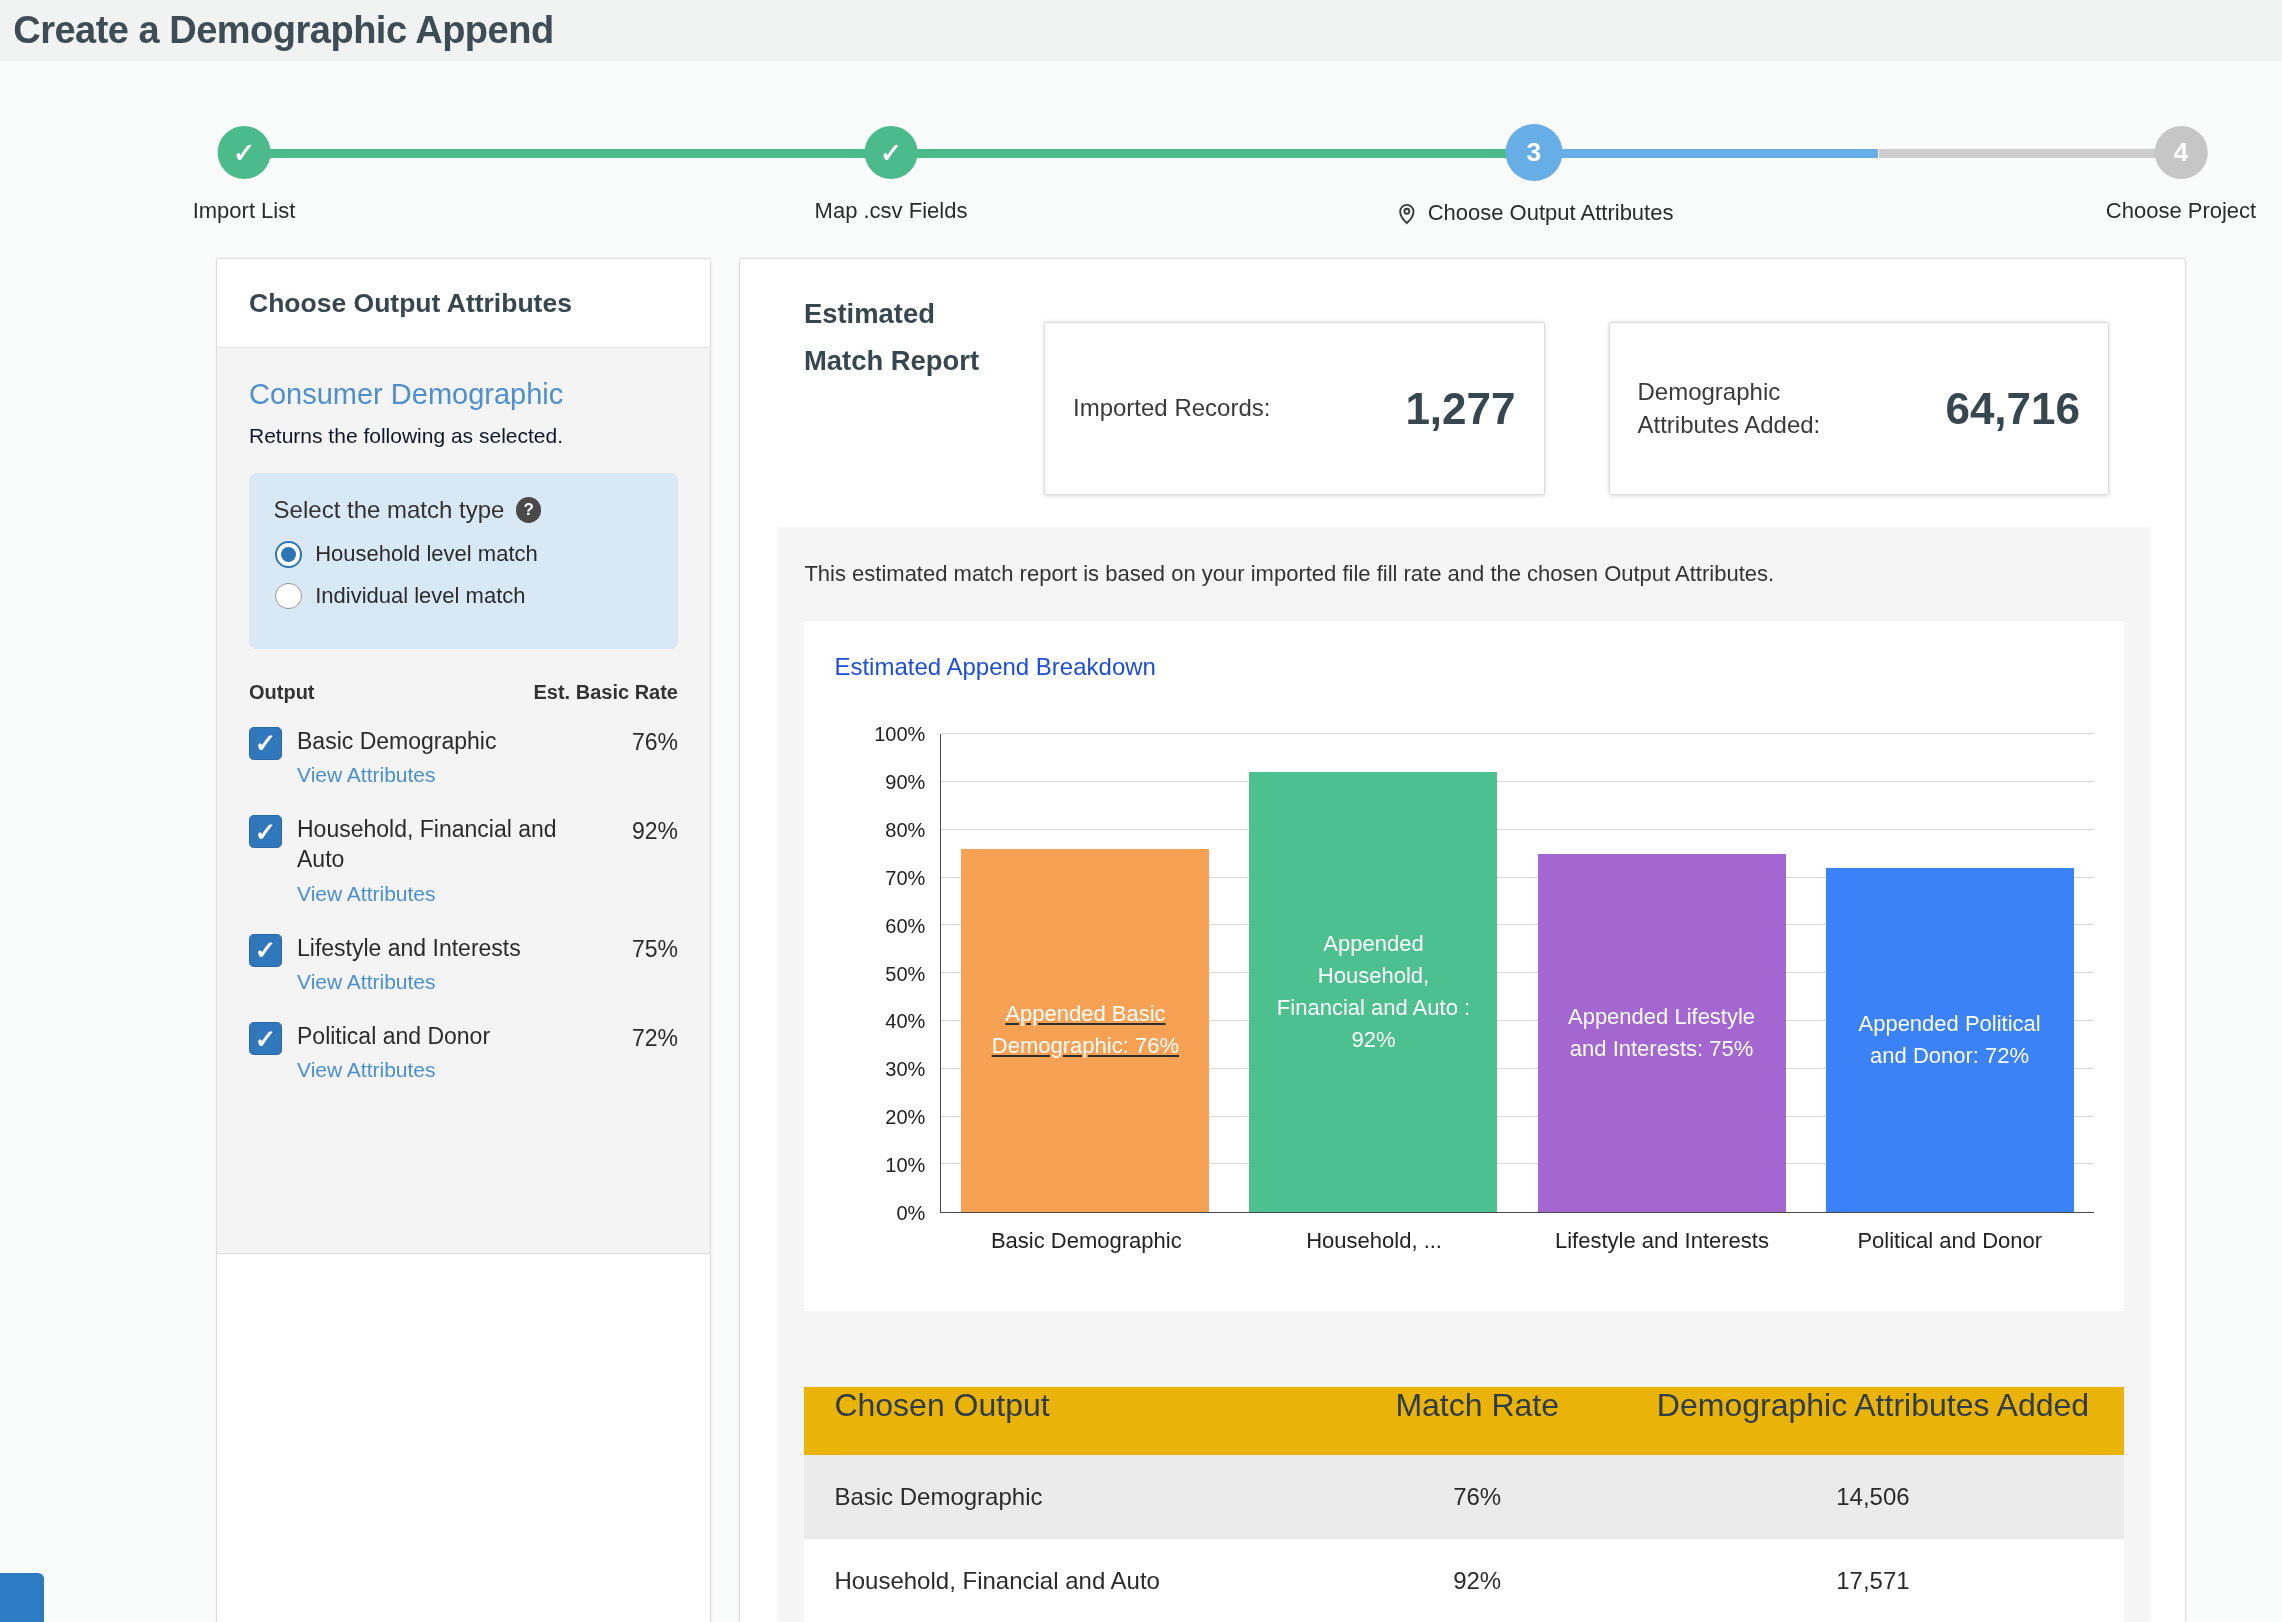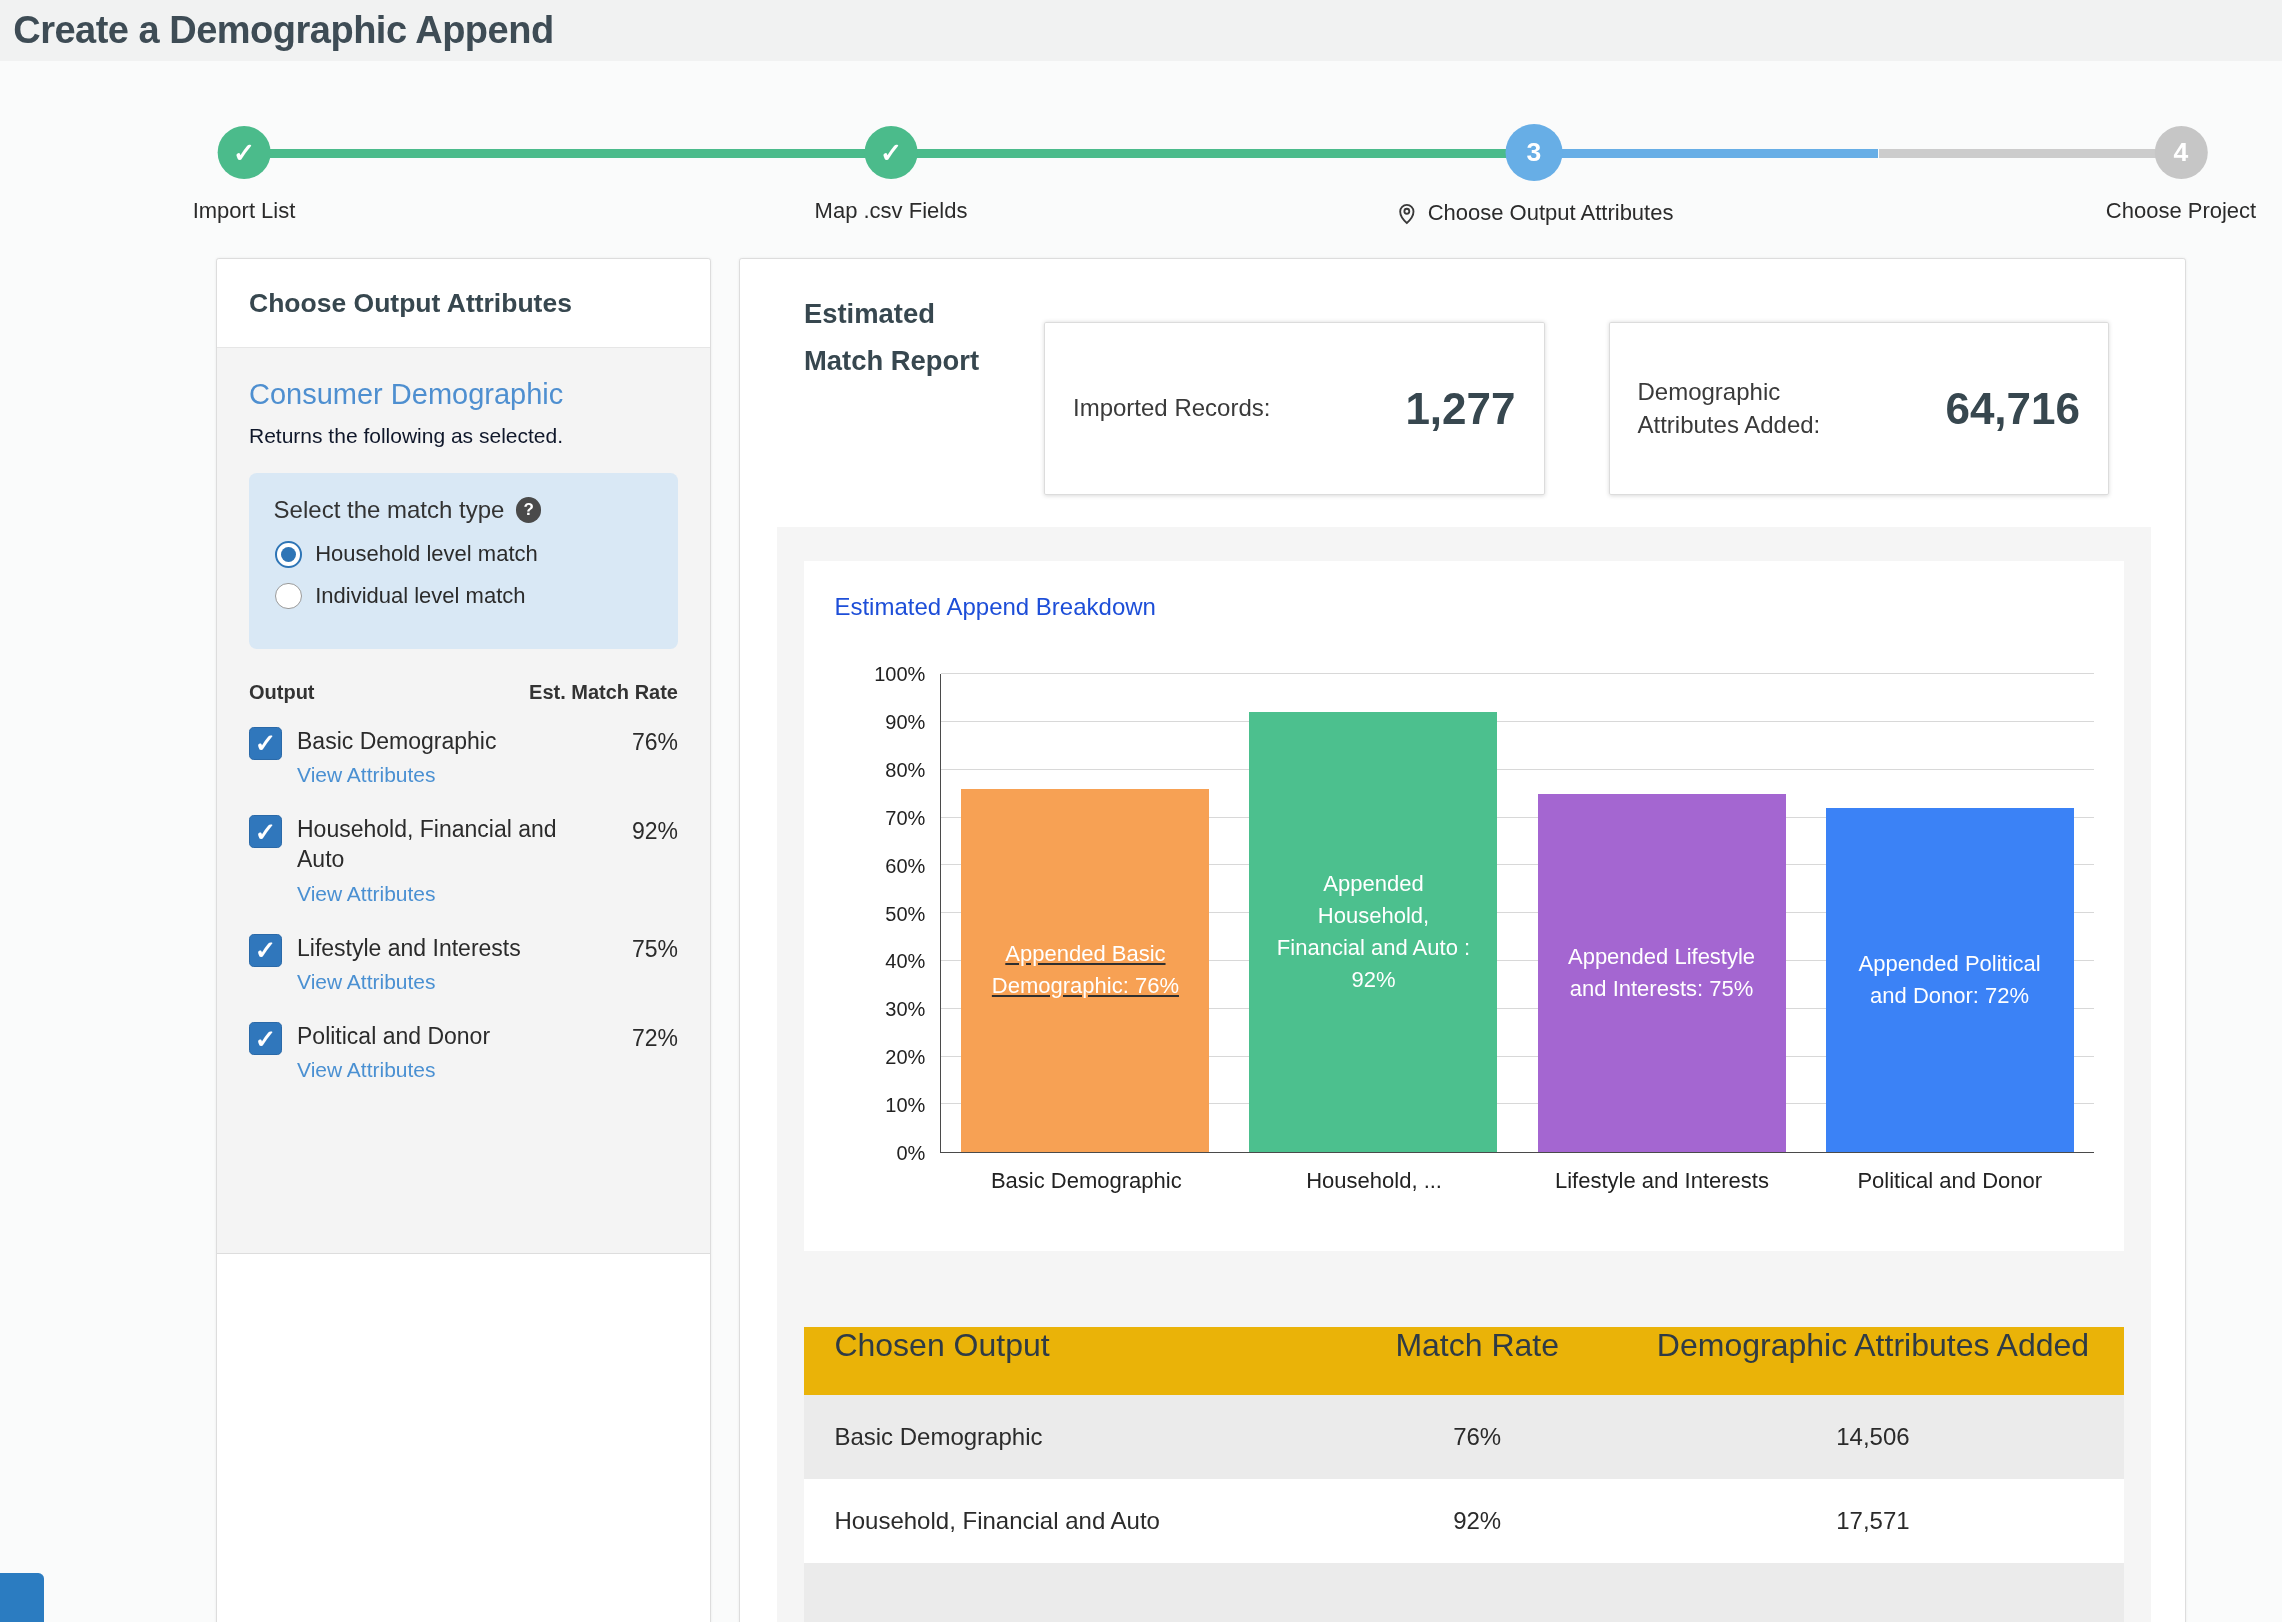--- a/index.html
+++ b/index.html
@@ -185,21 +185,21 @@
             </div>
             <div class="radio-row">
               <span class="radio"></span>
               <span>Individual level match</span>
             </div>
           </div>
       </div>
 
       <div class="list-cols">
         <span>Output</span>
-        <span>Est. Match Rate</span>
+        <span>Est. Basic Rate</span>
       </div>
       <div id="output-list">
           <div class="output-item">
             <div class="checkbox">✓</div>
             <div class="output-mid"><div class="output-label">Basic Demographic</div><span class="view-link">View Attributes</span></div>
             <div class="output-rate">76%</div>
           </div>
           <div class="output-item">
             <div class="checkbox">✓</div>
             <div class="output-mid"><div class="output-label">Household, Financial and Auto</div><span class="view-link">View Attributes</span></div>
@@ -228,20 +228,21 @@
           <div class="stat-value">1,277</div>
         </div>
         <div class="stat-card">
           <div class="stat-label">Demographic Attributes Added:</div>
           <div class="stat-value">64,716</div>
         </div>
       </div>
     </div>
 
     <div class="report-gray">
+      <div class="report-note">This estimated match report is based on your imported file fill rate and the chosen Output Attributes.</div>
 
       <div class="chart-card">
         <div class="chart-title">Estimated Append Breakdown</div>
         <div class="chart-area">
           <div class="y-axis" id="yaxis">
               <div class="y-tick" style="bottom: 0%;">0%</div>
               <div class="y-tick" style="bottom: 10%;">10%</div>
               <div class="y-tick" style="bottom: 20%;">20%</div>
               <div class="y-tick" style="bottom: 30%;">30%</div>
               <div class="y-tick" style="bottom: 40%;">40%</div>

